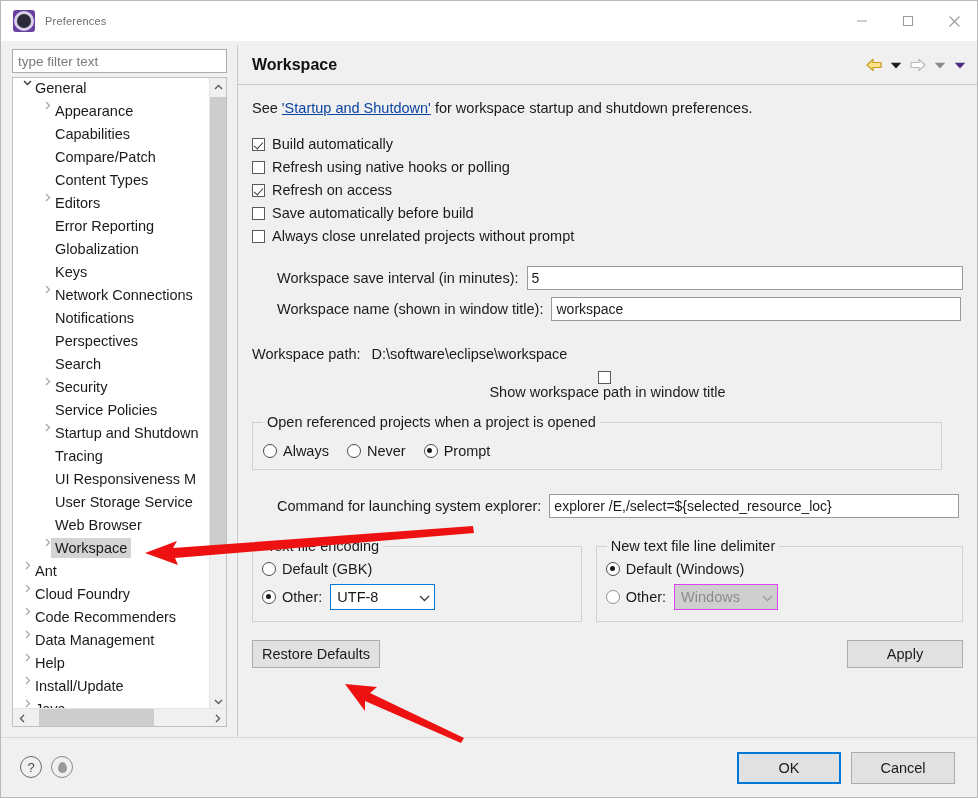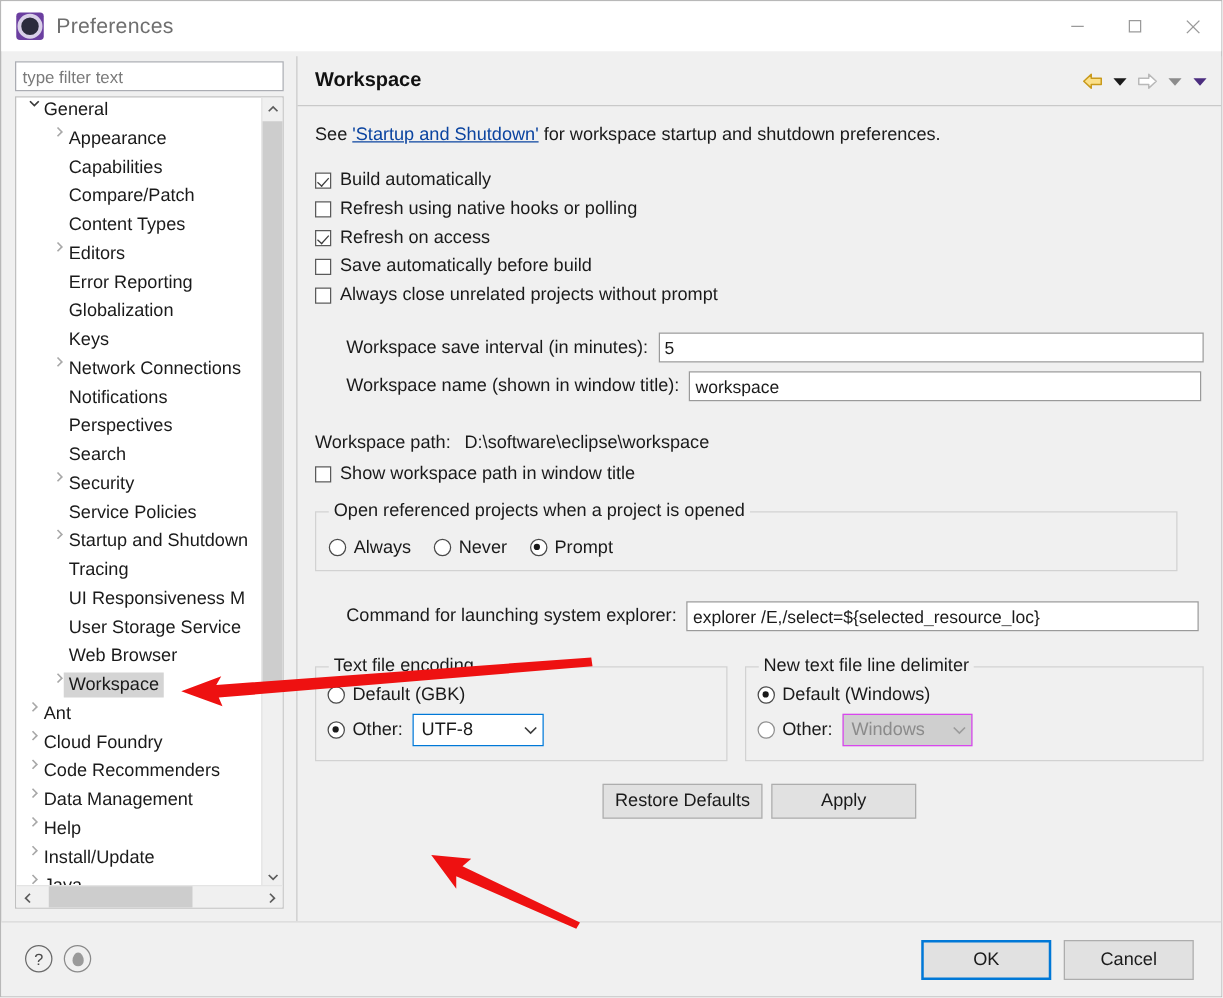--- a/index.html
+++ b/index.html
@@ -29,21 +29,21 @@
     background: #6b3fa0;
     display: flex; align-items: center; justify-content: center;
     position: relative; flex: none;
   }
   .title-icon::before {
     content: ""; position: absolute;
     width: 14px; height: 14px; border-radius: 50%;
     border: 3px solid #d8cfe8; background: #2b2b3c;
   }
   .title-text {
-    font-size: 17px; color: #6f6f6f; letter-spacing: .2px;
+    font-size: 11px; color: #6f6f6f; letter-spacing: .2px;
   }
   .win-btns {
     position: absolute; right: 0; top: 0; height: 40px;
     display: flex; align-items: stretch;
   }
   .win-btn {
     width: 46px; display: flex; align-items: center; justify-content: center;
     color: #9a9a9a;
   }
   .win-btn svg { display: block; }
@@ -524,21 +524,21 @@
       <div class="field-row" style="margin-top:7px;">
         <div class="field-label">Workspace name (shown in window title):</div>
         <input class="txt" style="width: 410px; margin-left: 8px;" type="text" value="workspace">
       </div>
 
       <div class="static-line" style="margin-top:25px;">
         <span>Workspace path:</span>
         <span style="margin-left:7px;">D:\software\eclipse\workspace</span>
       </div>
 
-      <div class="cb-row" style="margin-top:9px;">
+      <div class="cb-row" style="margin-top:9px;flex-direction:column;">
         <div class="cbox"></div>
         <div class="cb-label">Show workspace path in window title</div>
       </div>
 
       <div class="group" style="margin-top:22px; width:690px; height:48px;">
         <div class="group-title">Open referenced projects when a project is opened</div>
         <div class="radio-row" id="refproj-radios" style="padding:20px 0 0 10px;">
             <div class="radio"></div>
             <div class="r-label">Always</div>
             <div class="radio"></div>
@@ -589,21 +589,21 @@
               <span class="chev">
                 <svg width="11" height="8" viewBox="0 0 11 8">
                     <polyline points="1,2 5.5,6.5 10,2" fill="none" stroke="#9b9b9b" stroke-width="1.3"></polyline>
                   </svg>
               </span>
             </div>
           </div>
         </div>
       </div>
 
-      <div style="display:flex; justify-content:center; gap:7px; margin-top:18px;">
+      <div style="display:flex; justify-content:space-between; gap:7px; margin-top:18px;">
         <div class="btn" style="width:128px;">Restore Defaults</div>
         <div class="btn" style="width:116px;">Apply</div>
       </div>
 
     </div>
   </div>
 
   <div class="bottombar">
     <div class="help-icon">?</div>
     <div class="pin-icon"></div>

